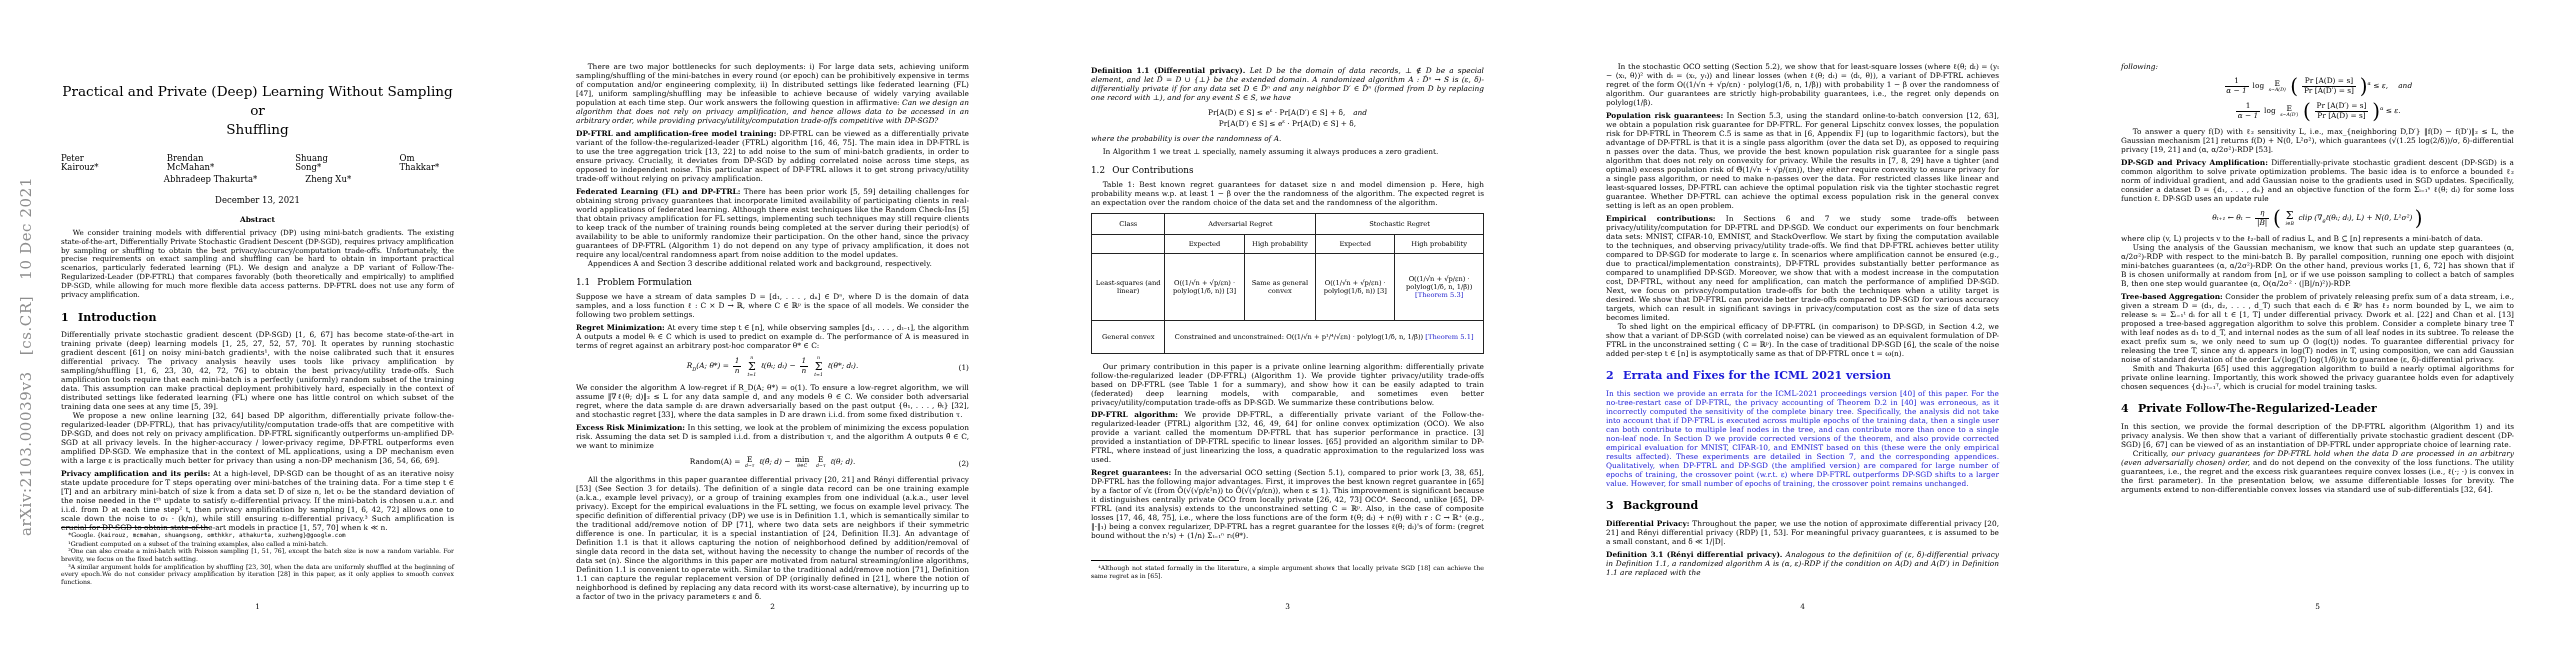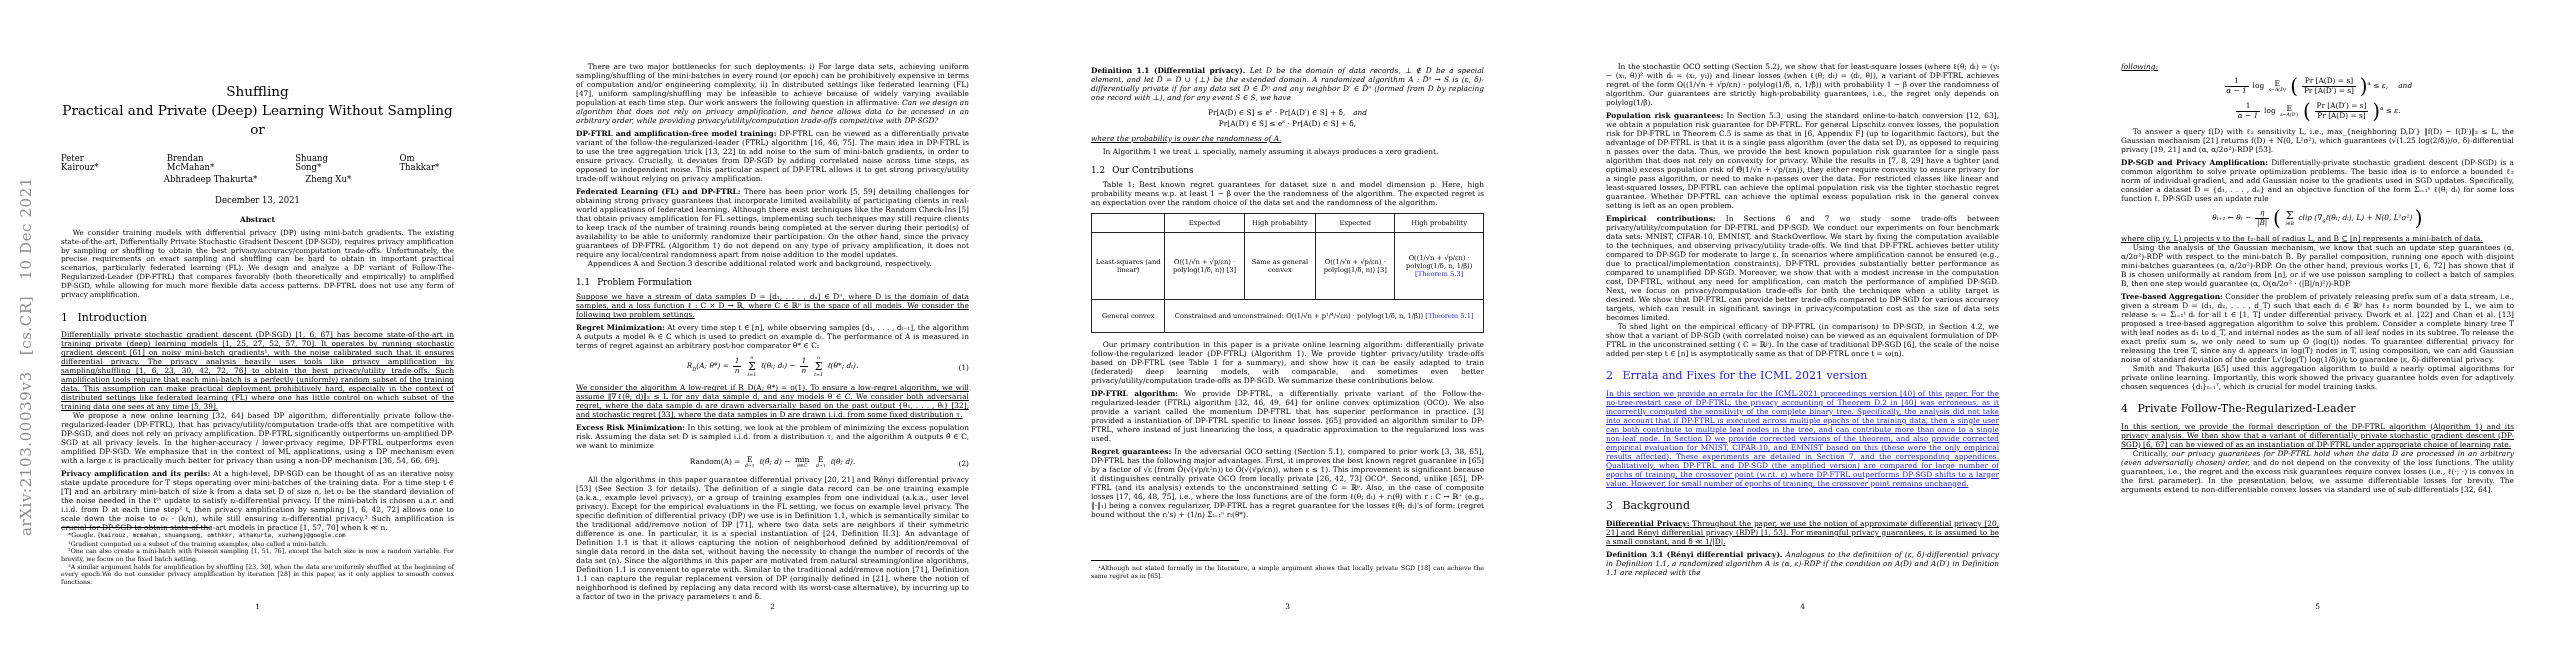--- a/index.html
+++ b/index.html
@@ -1,29 +1,29 @@
 <!DOCTYPE html>
 <html style="font-size:9px"><head>
 <meta charset="utf-8">
 <style>
   html,body{margin:0;padding:0;background:#fff;}
   #sheet{width:2576px;height:667px;display:flex;background:#ffffff;overflow:hidden;}
   .page{width:515px;height:667px;box-sizing:border-box;padding:62px 61px 0 61px;position:relative;overflow:hidden;
         font-family:"DejaVu Serif","Liberation Serif","DejaVu Sans",serif;font-size:7.4px;line-height:9px;color:#000;}
   .page p{margin:0;text-align:justify;text-indent:11.7px;}
-  p.noind{text-indent:0;text-decoration:underline;}
+  p.noind{text-indent:0;}
   p.runin{text-indent:0;margin-top:3.9px;}
   .lead{font-weight:bold;}
   .it{font-style:italic;}
   .blue{color:#1b1bd7;}
   .ref{color:#2323cc;}
   .mono{font-family:"DejaVu Sans Mono","Liberation Mono",monospace;font-size:5.9px;}
   sub,sup{font-size:5px;line-height:0;}
   
-  .h1{font-size:11px;line-height:12.8px;font-weight:normal;margin:12.2px 0 6.1px;text-align:left;}
+  .h1{font-size:11px;line-height:12.8px;font-weight:bold;margin:12.2px 0 6.1px;text-align:left;}
   .h1 .num{margin-right:9.4px;}
   .h2{font-size:8.8px;line-height:10.6px;font-weight:normal;margin:9px 0 5px;text-align:left;}
   .h2 .num{margin-right:7.2px;}
   
   .title{text-align:center;font-size:13.6px;line-height:19px;margin-top:20px;}
   .authrow{display:flex;justify-content:center;gap:46px;margin-top:15px;font-size:8.5px;}
   .authrow.second{margin-top:3.3px;gap:48px;}
   .date{text-align:center;font-size:8.5px;margin-top:11.7px;}
   .abshead{text-align:center;font-weight:bold;margin:10px 0 5px;}
   .abstract{margin:0 28px;font-size:7.2px;line-height:8.8px;}
@@ -64,22 +64,22 @@
              font-family:"DejaVu Serif","Liberation Serif",serif;}
 </style>
 </head>
 <body>
 
 <div id="sheet">
 
   <div class="page">
     <div class="watermark">arXiv:2103.00039v3   [cs.CR]   10 Dec 2021</div>
     <div class="title">
+      <div>Practical and Private (Deep) Learning Without Sampling or</div>
       <div>Shuffling</div>
-      <div>Practical and Private (Deep) Learning Without Sampling or</div>
     </div>
     <div class="authrow">
       <span>Peter Kairouz*</span>
       <span>Brendan McMahan*</span>
       <span>Shuang Song*</span>
       <span>Om Thakkar*</span>
     </div>
     <div class="authrow second">
       <span>Abhradeep Thakurta*</span>
       <span>Zheng Xu*</span>
@@ -192,20 +192,25 @@
       </div>
     </div>
     <p class="noind it">where the probability is over the randomness of A.</p>
     <p style="margin-top:3.9px;">In Algorithm 1 we treat ⊥ specially, namely assuming it always produces a zero gradient.</p>
     <div class="h2">
       <span class="num">1.2</span><span>Our Contributions</span>
     </div>
     <p class="caption">Table 1: Best known regret guarantees for dataset size n and model dimension p. Here, high probability means w.p. at least 1 − β over the the randomness of the algorithm. The expected regret is an expectation over the random choice of the data set and the randomness of the algorithm.</p>
     <table class="t1">
       <tbody>
+          <tr class="hrow">
+        <td class="c0">Class</td>
+        <td colspan="2">Adversarial Regret</td>
+        <td colspan="2">Stochastic Regret</td>
+      </tr>
       <tr class="hdr2">
         <td class="c0"></td>
         <td class="c1">Expected</td>
         <td class="c2">High probability</td>
         <td class="c3">Expected</td>
         <td class="c4">High probability</td>
       </tr>
       <tr class="tall">
         <td class="c0">Least-squares (and linear)</td>
         <td class="c1">O((1/√n + √p/εn) · polylog(1/δ, n)) [3]</td>

